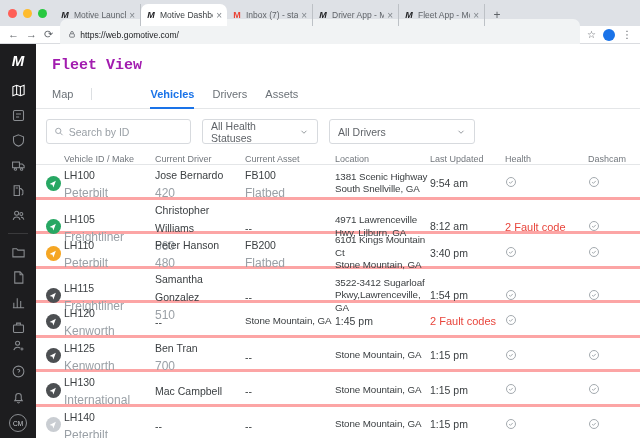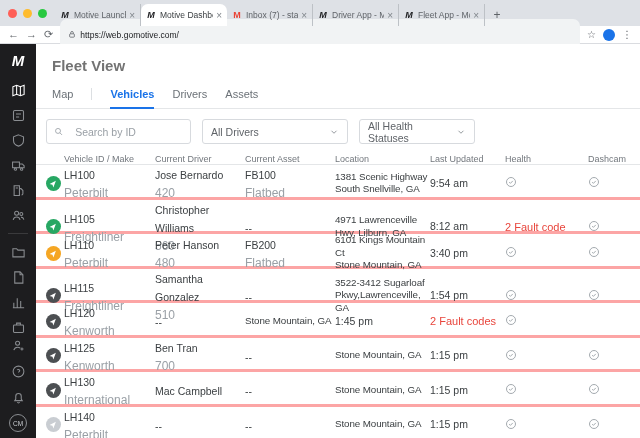--- a/index.html
+++ b/index.html
@@ -42,30 +42,30 @@
   .sitem { width:22px; height:18px; display:flex; align-items:center; justify-content:center; cursor:pointer; }
   .sitem svg { stroke:#8a8d91; }
   .sitem.active svg { stroke:#ffffff; }
   .sdivider { width:20px; height:1px; background:#3a3a3c; margin:2px 0; }
   .sidebar-bottom { margin-top:auto; display:flex; flex-direction:column; align-items:center; gap:8px; }
   .savatar { width:18px; height:18px; border-radius:50%; border:1px solid #8a8d91; color:#c9cdd2; font-size:6.5px;
              display:flex; align-items:center; justify-content:center; }
 
   .main { flex:1; background:#fff; display:flex; flex-direction:column; min-width:0; overflow:hidden; }
   .page-head { padding:13px 0 0 16px; }
-  .page-title { font-size:15px; font-weight:bold; color:#737373; }
+  .page-title { font-size:15px; font-weight:bold; color:#a21caf;font-family:Liberation Mono, monospace; }
   .apptabs { display:flex; align-items:center; gap:18px; padding:14px 0 0 16px; border-bottom:1px solid #e4e6e8; }
   .apptab { font-size:11px; color:#6b7177; padding-bottom:8px; cursor:pointer; position:relative; }
-  .apptab.active { color:#1a73e8; font-weight:bold; }
+  .apptab.active { color:#1a73e8; font-weight:bold;margin-left:40px; }
   .apptab.active::after { content:""; position:absolute; left:0; right:0; bottom:-1px; height:2px; background:#1a73e8; }
   .tabdiv { width:1px; height:12px; background:#dcdfe2; margin-bottom:8px; }
 
   .filters { display:flex; align-items:center; gap:11px; padding:10px 0 10px 10px; }
   .searchbox { width:145px; height:25px; border:1px solid #d7dade; border-radius:3px; display:flex;
-               align-items:center; padding:0 7px; gap:12px; }
+               align-items:center; padding:0 7px; gap:5px; }
   .searchbox input { border:none; outline:none; font-size:10.5px; color:#3c4043; width:100%;
                      font-family:"Liberation Sans",sans-serif; }
   .searchbox input::placeholder { color:#9aa0a6; }
   .selectbox { height:25px; border:1px solid #d7dade; border-radius:3px; display:flex; align-items:center;
                justify-content:space-between; padding:0 8px; font-size:10.5px; color:#5f6368; cursor:pointer; }
   .sel-drivers { width:146px; }
   .sel-health { width:116px; }
 
   
   .tablewrap { flex:1; overflow:hidden; display:flex; flex-direction:column; }
@@ -249,28 +249,28 @@
         </div>
 
       <div class="filters">
         <div class="searchbox">
           <svg width="11" height="11" viewBox="0 0 24 24" fill="none" stroke="#9aa0a6" stroke-width="2.2">
             <circle cx="10.5" cy="10.5" r="6.5"></circle>
               <path d="M15.5 15.5L21 21"></path>
           </svg>
           <input type="text" placeholder="Search by ID" style="">
         </div>
+        <div class="selectbox sel-health">
+          <span>All Health Statuses</span>
+          <svg width="10" height="10" viewBox="0 0 24 24" fill="none" stroke="#80868b" stroke-width="2">
+              <path d="M6 9l6 6 6-6"></path>
+            </svg>
+        </div>
         <div class="selectbox sel-drivers">
           <span>All Drivers</span>
-          <svg width="10" height="10" viewBox="0 0 24 24" fill="none" stroke="#80868b" stroke-width="2">
-              <path d="M6 9l6 6 6-6"></path>
-            </svg>
-        </div>
-        <div class="selectbox sel-health">
-          <span>All Health Statuses</span>
           <svg width="10" height="10" viewBox="0 0 24 24" fill="none" stroke="#80868b" stroke-width="2">
               <path d="M6 9l6 6 6-6"></path>
             </svg>
         </div>
       </div>
 
       <div class="tablewrap">
         <div class="tgrid thead" id="thead">
             <span></span>
             <span>Vehicle ID / Make</span>

